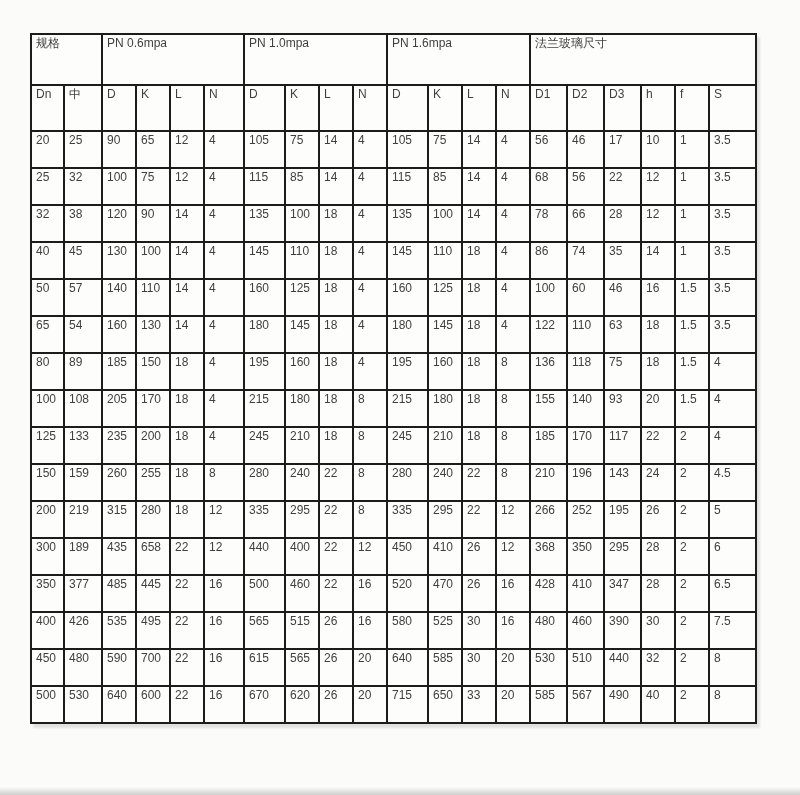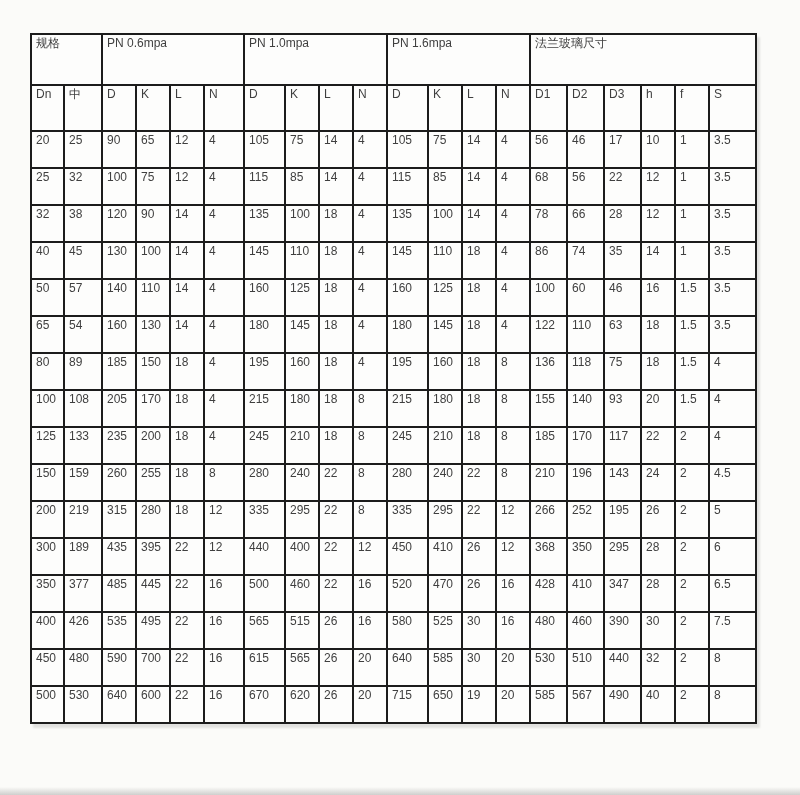--- a/index.html
+++ b/index.html
@@ -358,21 +358,21 @@
           <td>252</td>
           <td>195</td>
           <td>26</td>
           <td>2</td>
           <td>5</td>
         </tr>
         <tr>
           <td>300</td>
           <td>189</td>
           <td>435</td>
-          <td>395</td>
+          <td>658</td>
           <td>22</td>
           <td>12</td>
           <td>440</td>
           <td>400</td>
           <td>22</td>
           <td>12</td>
           <td>450</td>
           <td>410</td>
           <td>26</td>
           <td>12</td>
@@ -455,21 +455,21 @@
           <td>640</td>
           <td>600</td>
           <td>22</td>
           <td>16</td>
           <td>670</td>
           <td>620</td>
           <td>26</td>
           <td>20</td>
           <td>715</td>
           <td>650</td>
-          <td>19</td>
+          <td>33</td>
           <td>20</td>
           <td>585</td>
           <td>567</td>
           <td>490</td>
           <td>40</td>
           <td>2</td>
           <td>8</td>
         </tr>
       </tbody>
   </table>

